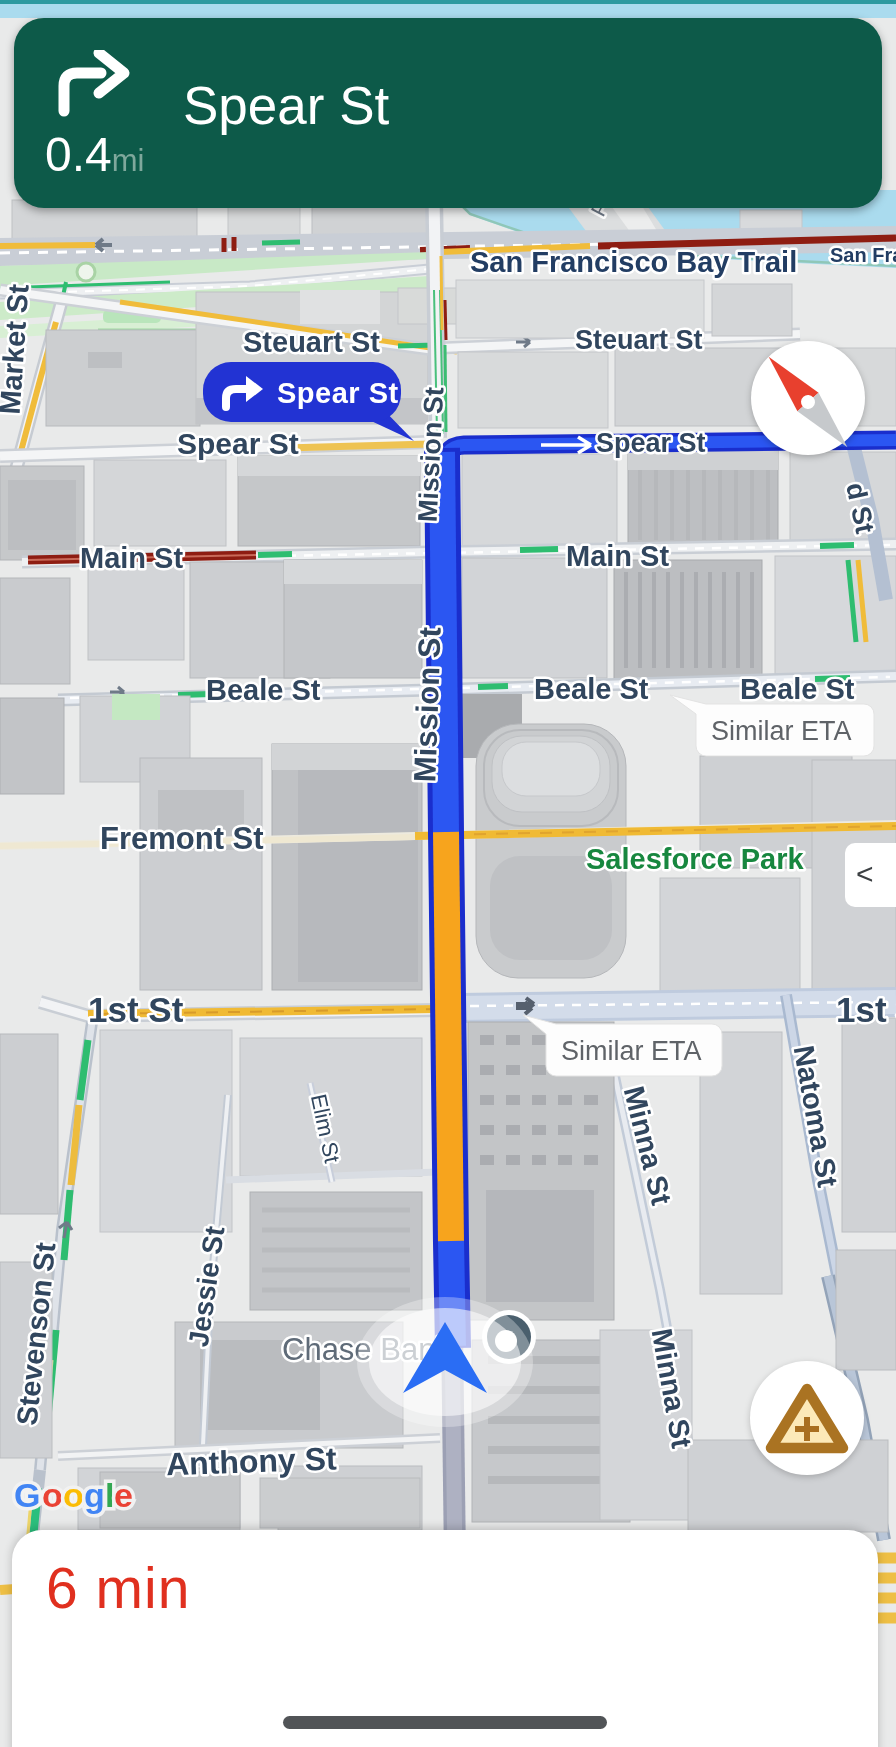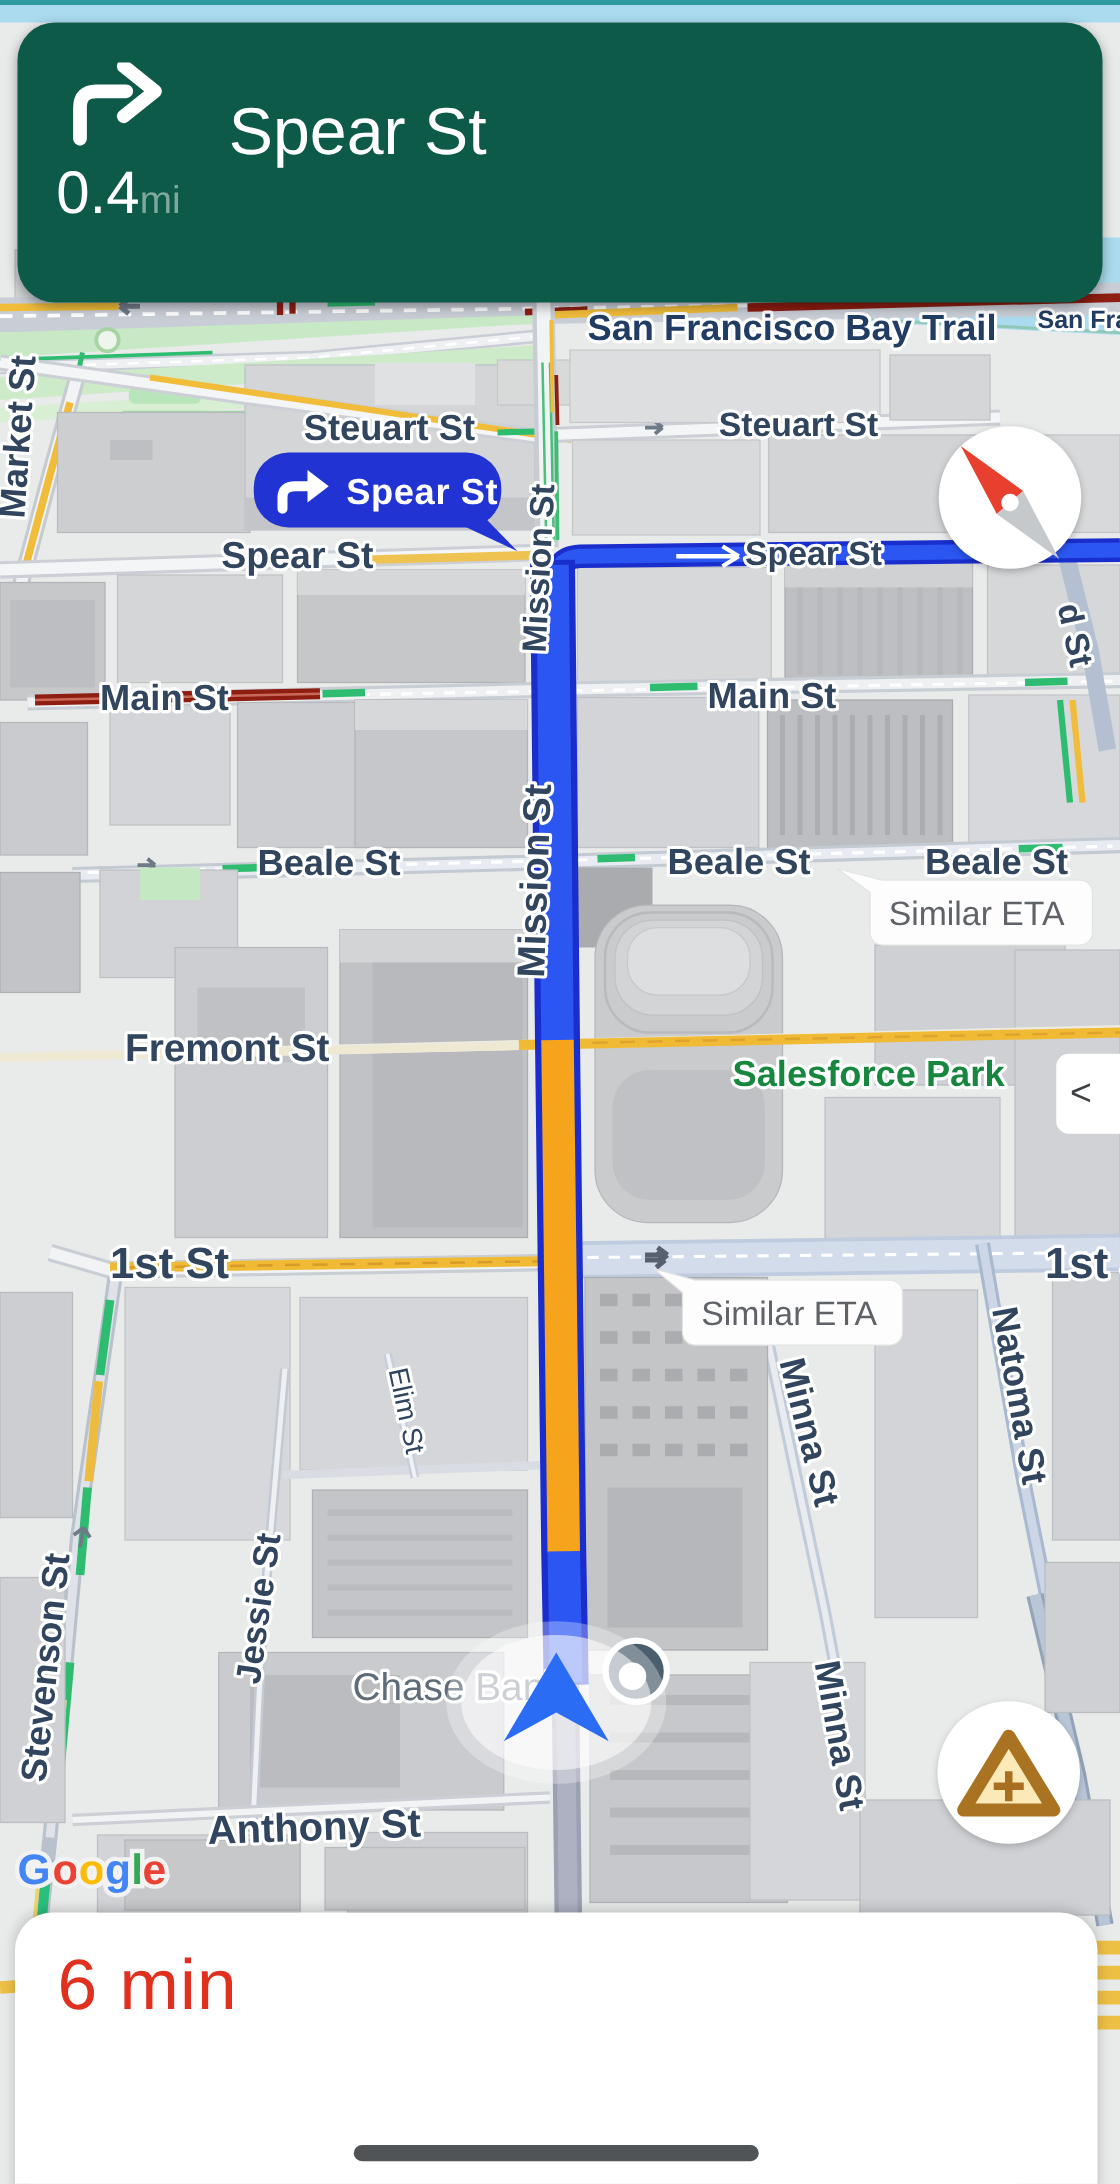--- a/index.html
+++ b/index.html
@@ -494,21 +494,21 @@
 <text x="14" y="1507" fill="#4285F4">G</text>
 <text x="42" y="1507" fill="#EA4335">o</text>
 <text x="63" y="1507" fill="#FBBC05">o</text>
 <text x="84" y="1507" fill="#4285F4">g</text>
 <text x="105" y="1507" fill="#34A853">l</text>
 <text x="114" y="1507" fill="#EA4335">e</text>
     </g>
 
 </svg>
 
-<div style="position:absolute;left:14px;top:18px;width:868px;height:224px;border-radius:30px;
+<div style="position:absolute;left:14px;top:18px;width:868px;height:190px;border-radius:30px;
      background:#0d5a49;box-shadow:0 3px 9px rgba(0,0,0,.35);">
 
   <svg width="94" height="70" viewBox="0 0 94 70" style="position:absolute;left:23px;top:32px;">
     <path d="M27 61 V36 Q27 23 40 23 H64" fill="none" stroke="#fff" stroke-width="11" stroke-linecap="round" stroke-linejoin="round"></path>
     <path d="M62 3 L87 23 L62 43" fill="none" stroke="#fff" stroke-width="11" stroke-linecap="round" stroke-linejoin="round"></path>
   </svg>
 
   <div style="position:absolute;left:31px;top:109px;color:#fff;font-size:48px;">0.4<span style="font-size:31px;color:#7fa89c;">mi</span></div>
 
   <div style="position:absolute;left:169px;top:57px;color:#fff;font-size:53px;">Spear St</div>

